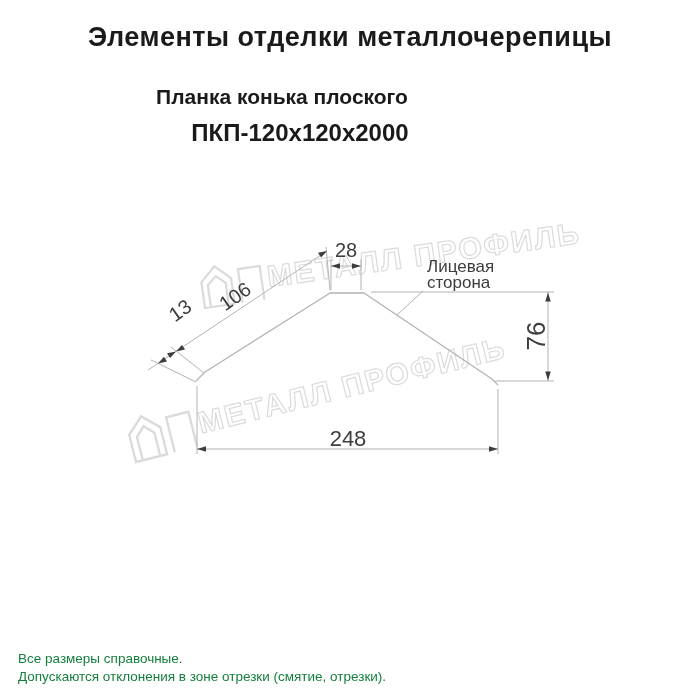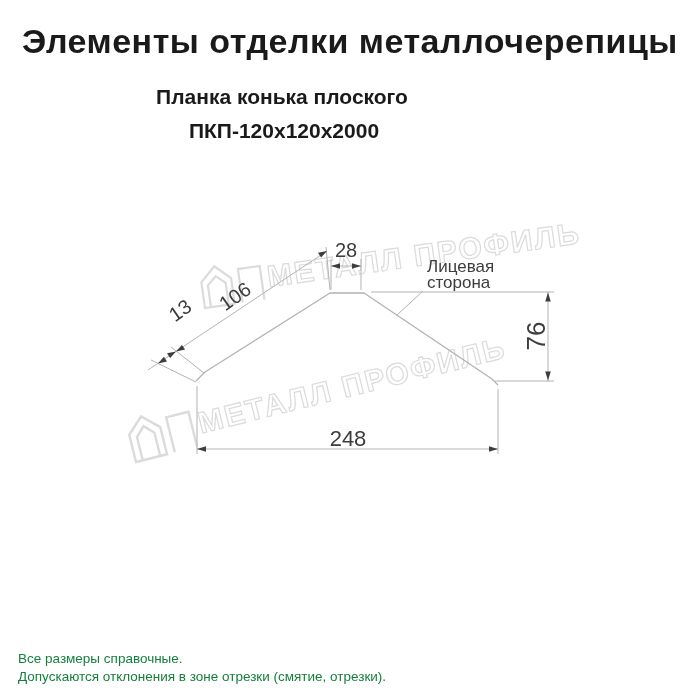--- a/index.html
+++ b/index.html
@@ -1,23 +1,23 @@
 <!DOCTYPE html>
 <html><head>
 <meta charset="utf-8">
 <style>
   html,body{margin:0;padding:0;background:#fff;}
   #page{position:relative;width:700px;height:700px;background:#ffffff;overflow:hidden;
         font-family:"Liberation Sans",sans-serif;}
   .title1{position:absolute;top:22px;left:0;width:700px;text-align:center;
-          font-size:34px;font-weight:bold;color:#1a1a1a;letter-spacing:0.5px;}
+          font-size:27px;font-weight:bold;color:#1a1a1a;letter-spacing:0.5px;}
   .title2{position:absolute;top:85px;left:0;width:564px;text-align:center;
           font-size:21px;font-weight:bold;color:#1a1a1a;}
-  .title3{position:absolute;top:119px;left:0;width:568px;text-align:center;
-          font-size:21px;font-weight:bold;color:#1a1a1a;}
+  .title3{position:absolute;top:119px;left:16px;width:568px;text-align:center;
+          font-size:24px;font-weight:bold;color:#1a1a1a;}
   .footer{position:absolute;left:18px;top:650px;font-size:13.5px;color:#15803d;line-height:17.5px;}
   svg{position:absolute;top:0;left:0;}
   .thin{stroke:#b3b3b3;stroke-width:1;fill:none;}
   .profile{stroke:#b3b3b3;stroke-width:1.3;fill:none;stroke-linejoin:round;}
   .arr{fill:#3d3d3d;stroke:none;}
   .dimtxt{fill:#3d3d3d;font-family:"Liberation Sans",sans-serif;}
   .wm{stroke:#dbdbdb;fill:none;}
   .wmtxt{font-family:"Liberation Sans",sans-serif;font-weight:bold;font-size:30px;
          letter-spacing:2px;fill:none;stroke:#dbdbdb;stroke-width:1.2px;}
 </style>

